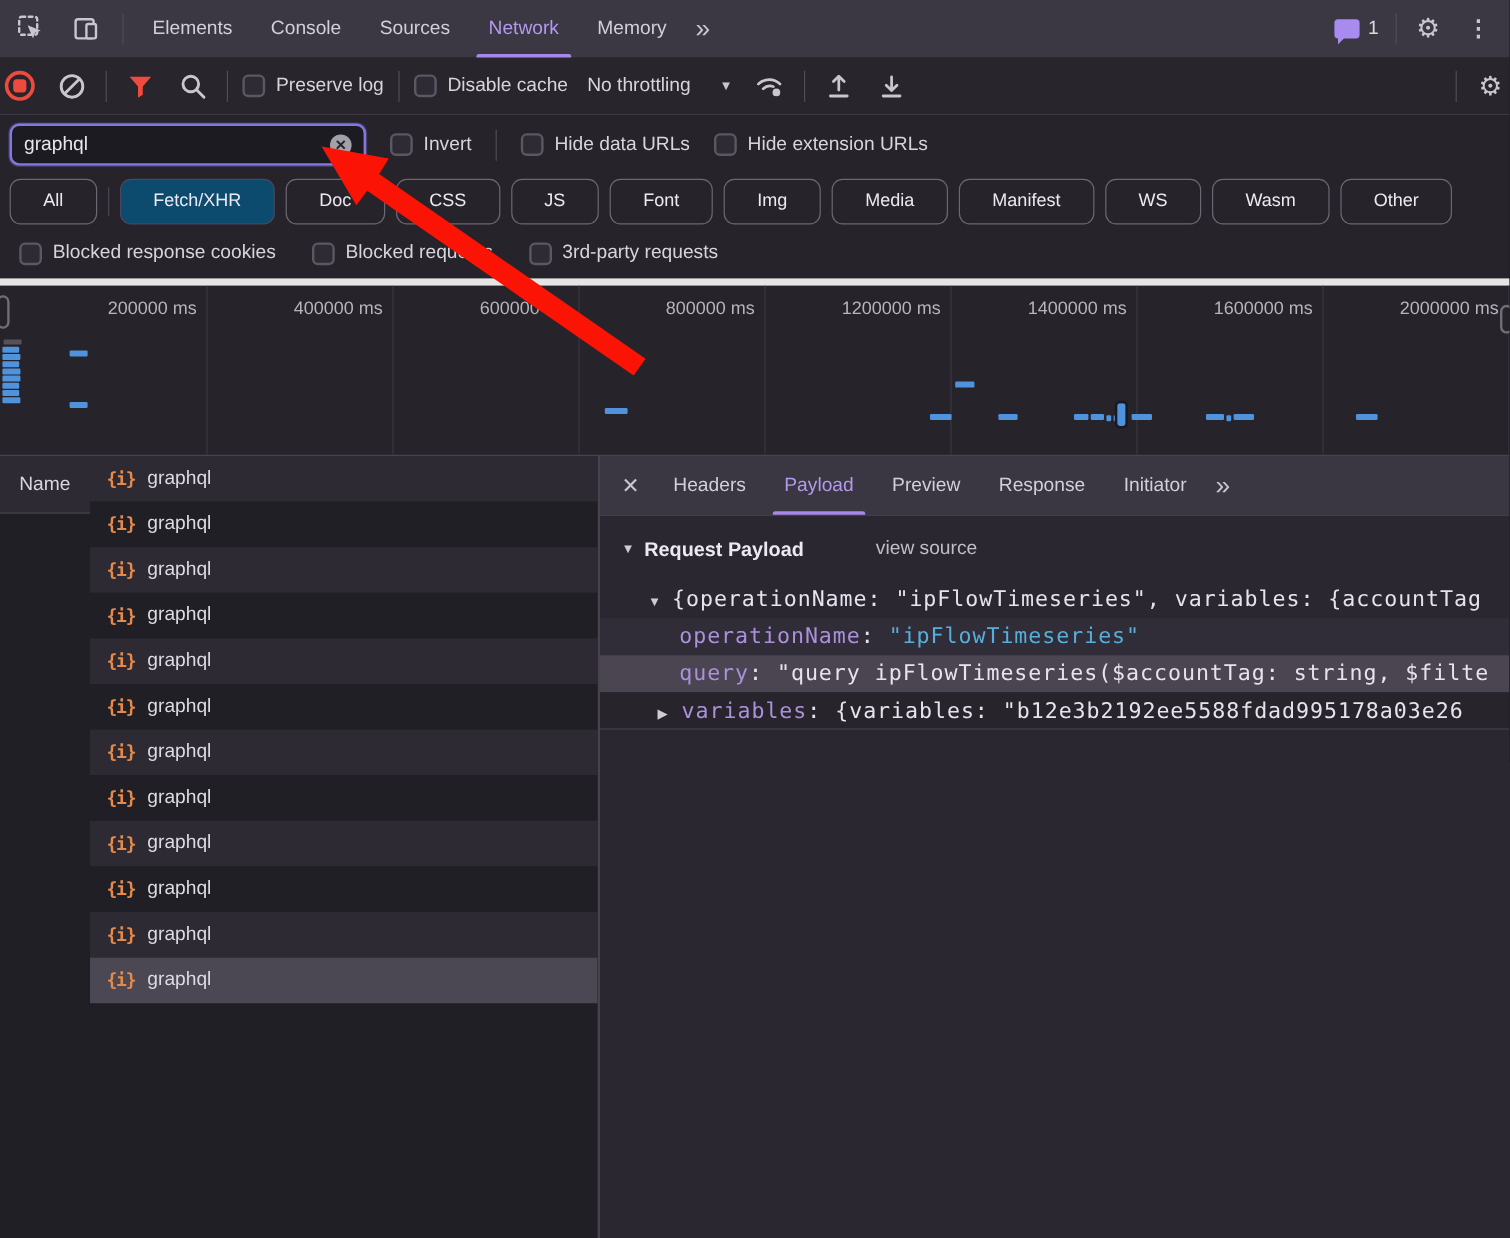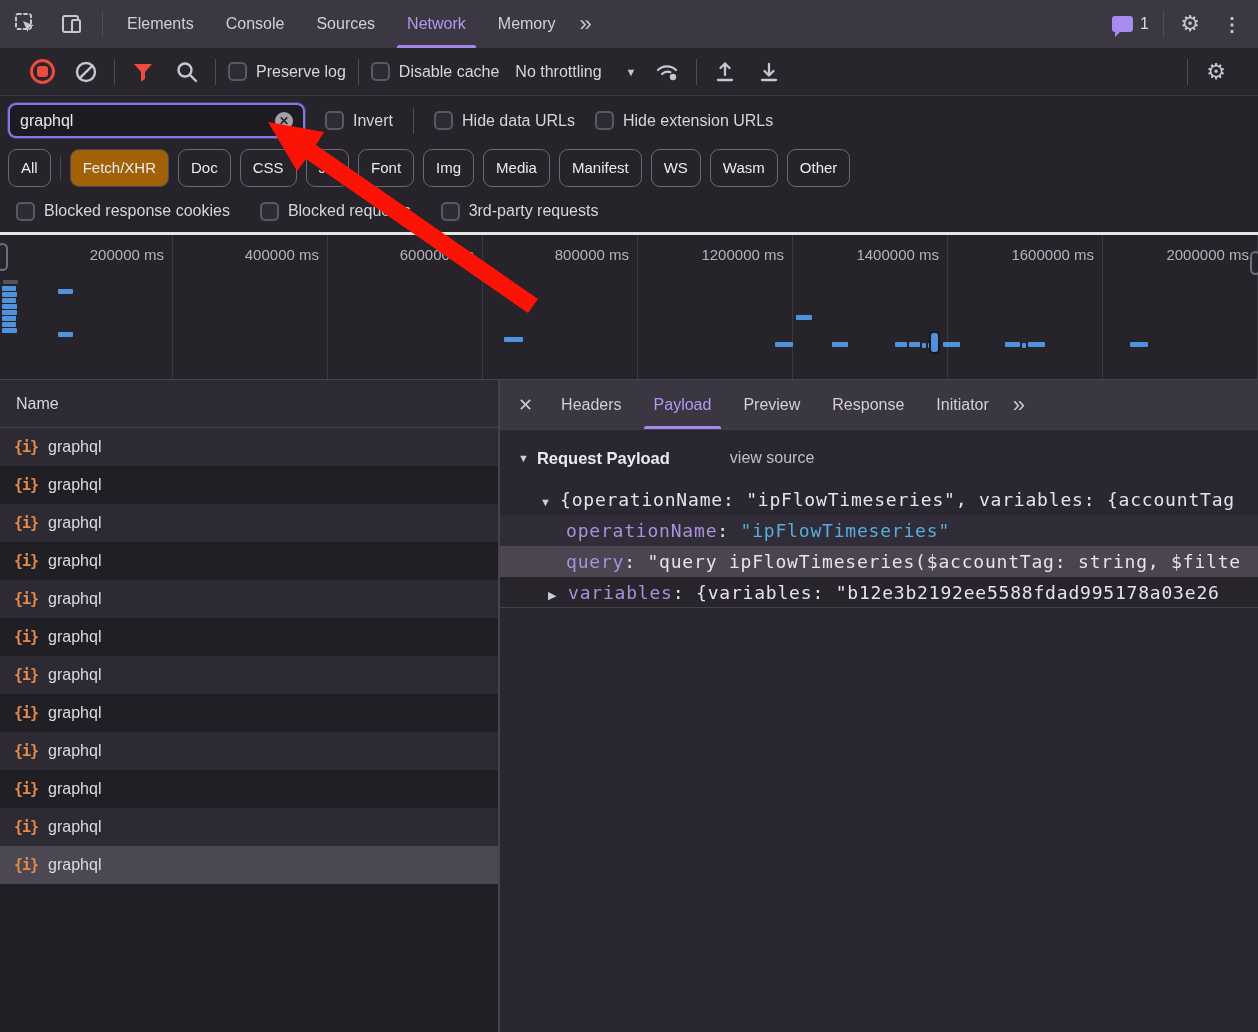--- a/index.html
+++ b/index.html
@@ -18,55 +18,55 @@
   .tab { padding:0 16px; height:100%; display:flex; align-items:center; font-size:16px; color:#d2cfd8; position:relative; cursor:default; }
   .tab.active { color:#b299ee; }
   .tab.active::after { content:""; position:absolute; left:6px; right:6px; bottom:0; height:3px; background:#a687ea; border-radius:2px 2px 0 0; }
   .tabbar-right { margin-left:auto; display:flex; align-items:center; gap:10px; }
   .chat-wrap { display:flex; align-items:center; gap:7px; margin-right:4px; }
   .chat-bubble { width:21px; height:16px; background:#a78bef; border-radius:3px; position:relative; }
   .chat-bubble::after { content:""; position:absolute; left:3px; bottom:-5px; border:5px solid transparent; border-top-color:#a78bef; border-left-color:#a78bef; border-width:4px; }
   .chat-count { font-size:16px; color:#dcd9e1; }
   .glyph { font-size:20px; color:#c9c6cf; line-height:1; }
   
-  .toolbar { height:48px; background:#28252d; border-bottom:1px solid #3c3844; display:flex; align-items:center; padding:0 26px; gap:12px; }
+  .toolbar { height:48px; background:#28252d; border-bottom:1px solid #3c3844; display:flex; align-items:center; padding:0 0; gap:12px; }
   .rec-btn { width:25px; height:25px; border:3px solid #ee4a3d; border-radius:50%; display:flex; align-items:center; justify-content:center; }
   .rec-btn .inner { width:11px; height:11px; border-radius:3px; background:#ee4a3d; }
   .check-item { display:flex; align-items:center; gap:9px; }
   .checkbox { width:19px; height:19px; border:2px solid #5b5763; border-radius:5px; background:#2e2b34; flex:none; }
   .check-label { font-size:16px; color:#d7d4dc; white-space:nowrap; }
   .throttle { display:flex; align-items:center; gap:24px; font-size:16px; color:#d7d4dc; padding:0 4px; }
   .caret { font-size:11px; color:#c9c6cf; }
   .toolbar .spacer { flex:1; }
   
   .filter-row { height:49px; background:#26232b; display:flex; align-items:center; padding:0 8px; gap:20px; }
   .filter-input { width:297px; height:35px; background:#1d1b22; border:2px solid #8577e0; box-shadow:0 0 0 1px rgba(134,120,226,.35); border-radius:8px; display:flex; align-items:center; padding:0 10px; }
   .filter-input .val { font-size:16px; color:#e9e7ee; flex:1; }
   .clear-x { width:18px; height:18px; border-radius:50%; background:#a3a0aa; color:#26232b; font-size:12px; font-weight:bold; display:flex; align-items:center; justify-content:center; line-height:1; }
   
   .chips-row { height:45px; background:#26232b; display:flex; align-items:center; padding:0 8px; gap:9px; }
-  .chip { height:38px; display:flex; align-items:center; padding:0 12px; border:1.5px solid #6b6773; border-radius:9px; font-size:15px; color:#eceaf0; white-space:nowrap; }
-  .chip-active { background:#a16207; border-color:#4c4660; }
+  .chip { height:38px; display:flex; align-items:center; padding:0 27px; border:1.5px solid #6b6773; border-radius:9px; font-size:15px; color:#eceaf0; white-space:nowrap; }
+  .chip-active { background:#0c4a6e; border-color:#4c4660; }
   .chip-sep { width:1px; height:24px; background:#4a4651; }
   
   .blocked-row { height:42px; background:#26232b; display:flex; align-items:center; padding:0 16px; gap:30px; }
   
-  .timeline { height:148px; background:#26232b; border-top:3px solid #e5e5e5; border-bottom:1px solid #47434c; position:relative; overflow:hidden;padding-left:18px; }
+  .timeline { height:148px; background:#26232b; border-top:6px solid #e5e5e5; border-bottom:1px solid #47434c; position:relative; overflow:hidden;padding-left:18px; }
   .tl-cols { display:flex; height:100%; }
   .tl-col { flex:1; border-right:1px solid #3a3740; overflow:hidden; }
   .tl-label { font-size:15px; color:#b6b3bc; text-align:right; padding:11px 8px 0 0; white-space:nowrap; }
   .tl-bars { position:absolute; inset:0; }
   .tl-bar { position:absolute; background:#4e93dc; border-radius:1px; }
   .tl-tick { outline:2px solid #1b191f; border-radius:2px; background:#55aee8; }
   .tl-pill { position:absolute; width:11px; background:#26232b; border:2px solid #716d79; border-radius:6px; }
   .tl-pill.left { left:-3px; top:8px; height:28px; }
   .tl-pill.right { right:-3px; top:16px; height:24px; }
   
   .main { display:flex; height:652px; }
-  .left-panel { width:500px; border-right:2px solid #47434c; display:flex; flex-direction:column; background:#211f26; }
+  .left-panel { width:500px; border-right:2px solid #47434c; display:flex; flex-direction:row; background:#211f26; }
   .col-header { height:48px; background:#2d2a33; border-bottom:1px solid #47434c; display:flex; align-items:center; padding:0 16px; font-size:16px; color:#d9d6de; }
   .req-list { flex:1; overflow:hidden; }
   .req-row { height:38px; display:flex; align-items:center; padding:0 14px; gap:10px; font-size:16px; color:#dddae2; }
   .req-odd { background:#2d2a33; }
   .req-even { background:#211f26; }
   .req-selected { background:#4b4753 !important; }
   .json-icon { font-family:"DejaVu Sans Mono", monospace; font-weight:bold; font-size:15px; color:#e58a4a; letter-spacing:-1px; flex:none; }
   
   .right-panel { flex:1; display:flex; flex-direction:column; background:#2a2731; overflow:hidden; }
   .detail-tabbar { height:50px; background:#3a3642; border-bottom:1px solid #413d47; display:flex; align-items:center; padding:0 10px; flex:none; }

